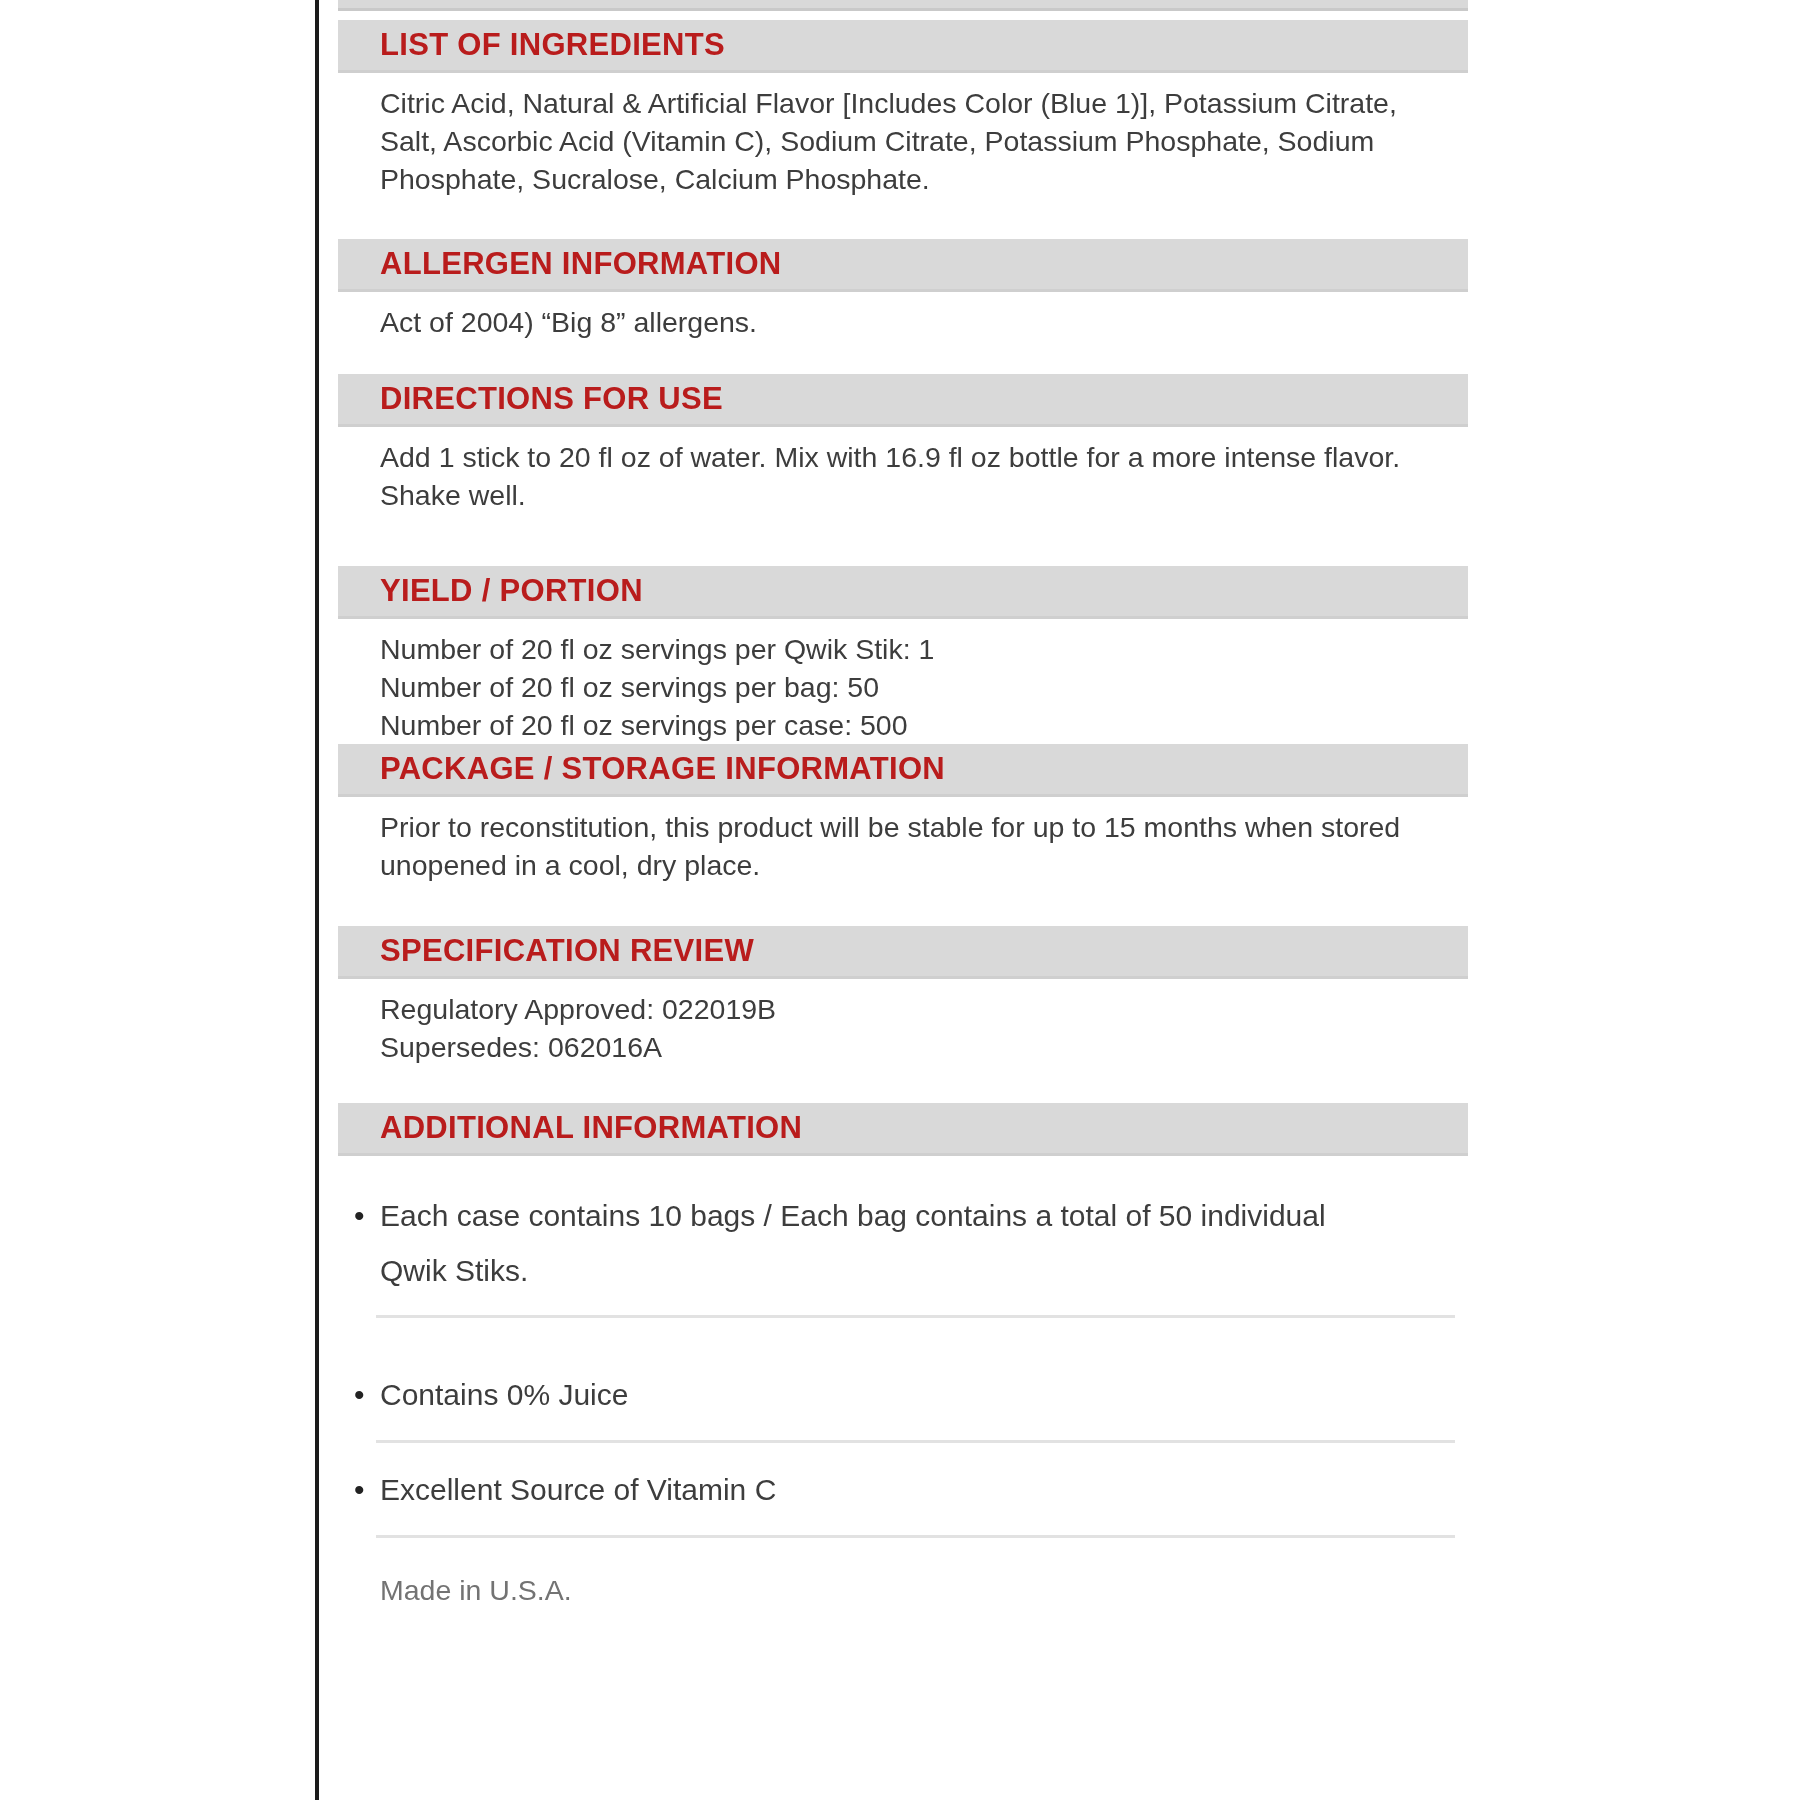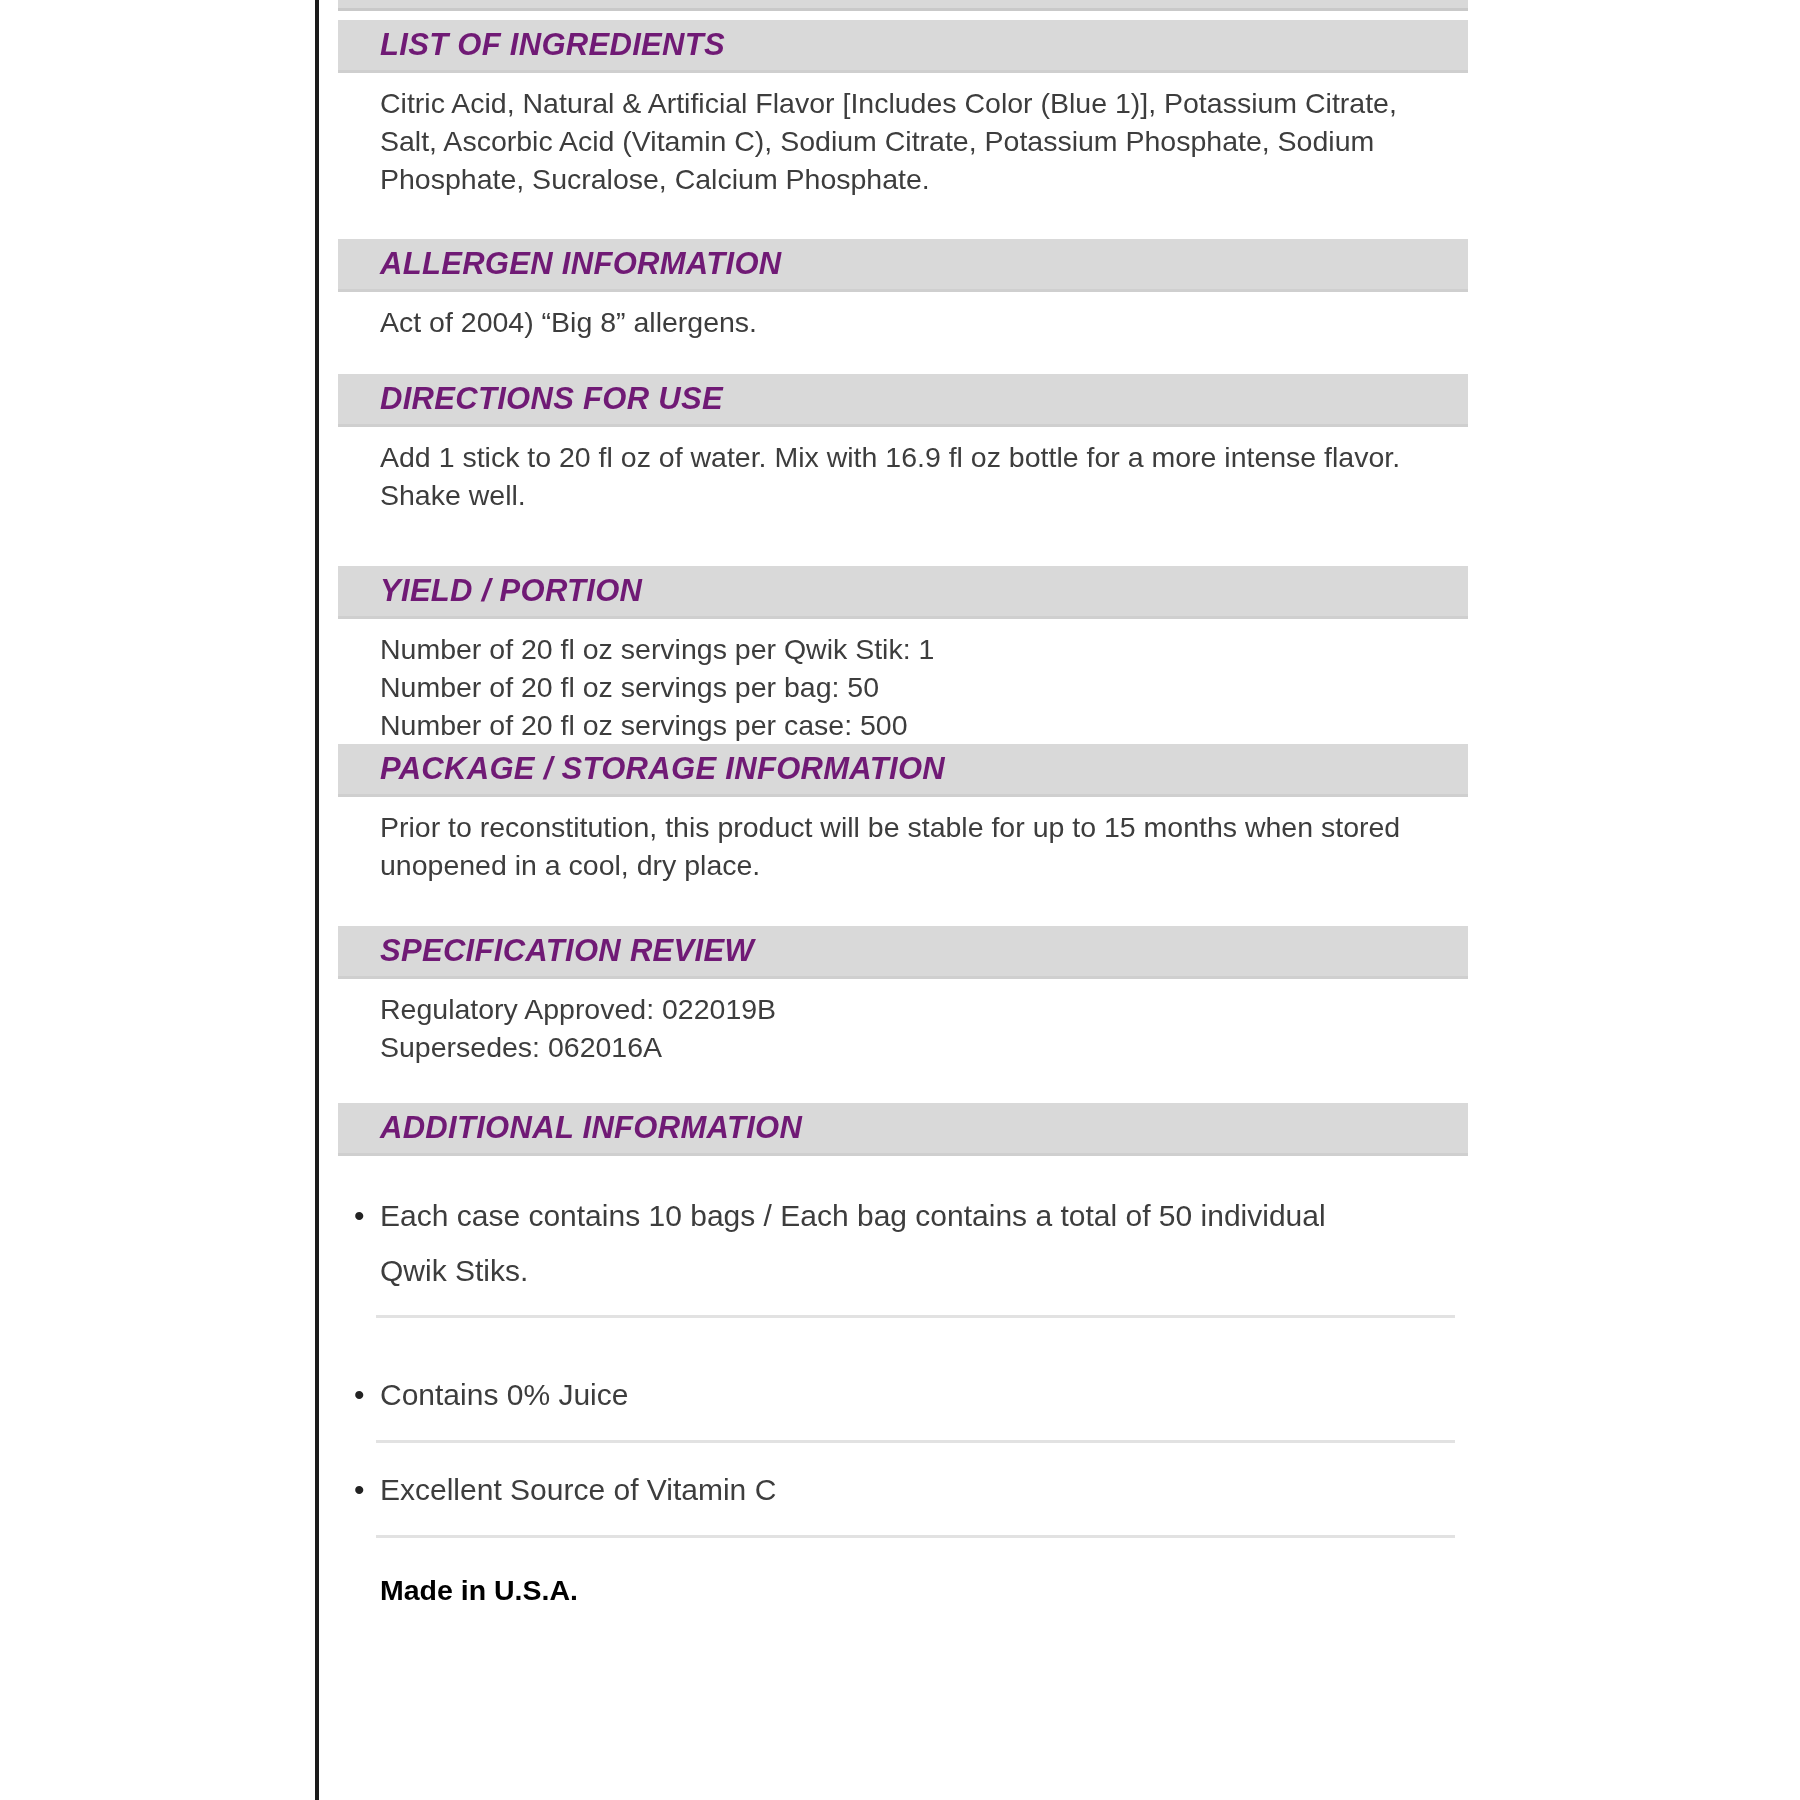--- a/index.html
+++ b/index.html
@@ -35,23 +35,22 @@
     background: #d9d9d9;
     border-bottom: 3px solid #cfcfcf;
     display: flex;
     align-items: center;
     padding-left: 42px;
     box-sizing: border-box;
   }
   .bar span {
     font-size: 31px;
     font-weight: bold;
-    color: #701a75;
+    color: #b91c1c;
     letter-spacing: 0.3px;
-    font-style: italic;
   }
   .body {
     padding: 11px 20px 0 42px;
     font-size: 28.5px;
     line-height: 38px;
     color: #3d3d3d;
   }
   .bullet {
     position: relative;
     padding-left: 42px;
@@ -70,22 +69,21 @@
   .sep {
     height: 3px;
     background: #e2e2e2;
     margin-left: 38px;
     width: 1079px;
   }
   .footer-line {
     padding-left: 42px;
     font-size: 28.5px;
     line-height: 38px;
-    color: #000000;
-    font-weight: bold;
+    color: #737373;
   }
 </style>
 </head>
 <body>
 
 <div class="vline"></div>
 
 <div class="content">
 
   <div class="sliver"></div>

